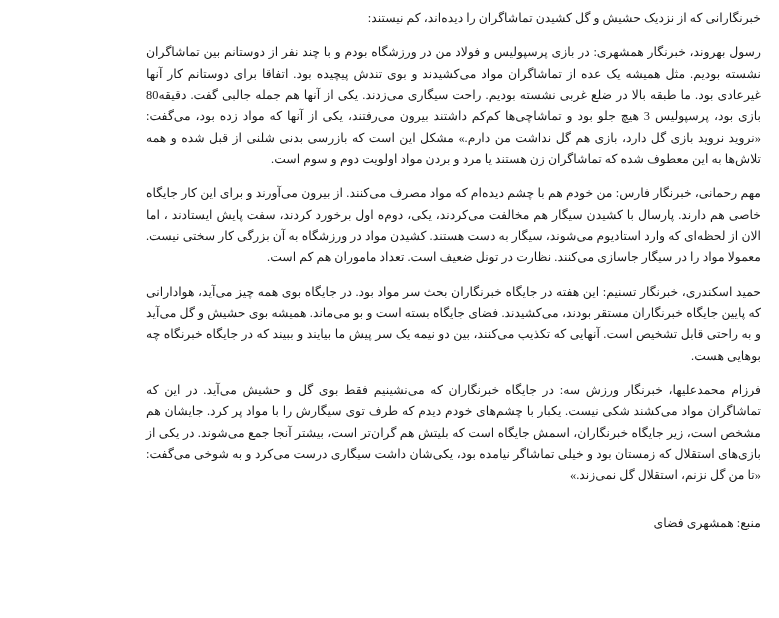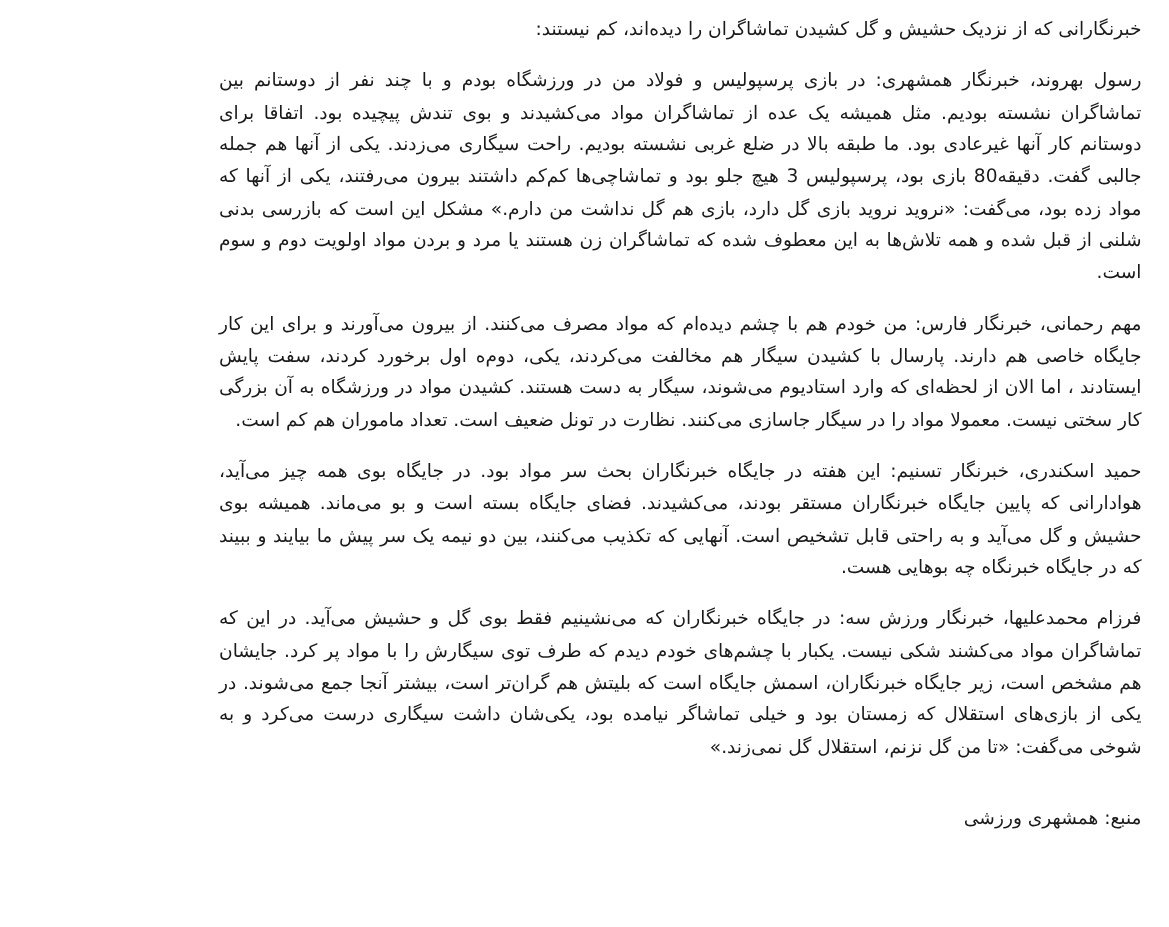--- a/index.html
+++ b/index.html
@@ -13,20 +13,21 @@
     font-family: "DejaVu Sans", "Liberation Sans", sans-serif;
     color: #1a1a1a;
     direction: rtl;
   }
   .page {
     box-sizing: border-box;
     width: 651px;
     height: 618px;
     padding: 8px 18px 10px 18px;
     overflow: hidden;
+    font-family: Liberation Serif, serif;
   }
   .article {
     font-size: 12.4px;
     line-height: 1.72;
     text-align: justify;
     text-justify: inter-word;
   }
   .para {
     margin: 0 0 13px 0;
     text-align: justify;
@@ -44,15 +45,15 @@
 </head>
 <body>
 
 <div class="page">
   <div class="article">
     <p class="para first">خبرنگارانی که از نزدیک حشیش و گل کشیدن تماشاگران را دیده‌اند، کم نیستند:</p>
     <p class="para">رسول بهروند، خبرنگار همشهری: در بازی پرسپولیس و فولاد من در ورزشگاه بودم و با چند نفر از دوستانم بین تماشاگران نشسته بودیم. مثل همیشه یک عده از تماشاگران مواد می‌کشیدند و بوی تندش پیچیده بود. اتفاقا برای دوستانم کار آنها غیرعادی بود. ما طبقه بالا در ضلع غربی نشسته بودیم. راحت سیگاری می‌زدند. یکی از آنها هم جمله جالبی گفت. دقیقه80 بازی بود، پرسپولیس 3 هیچ جلو بود و تماشاچی‌ها کم‌کم داشتند بیرون می‌رفتند، یکی از آنها که مواد زده بود، می‌گفت: «نروید نروید بازی گل دارد، بازی هم گل نداشت من دارم.» مشکل این است که بازرسی بدنی شلنی از قبل شده و همه تلاش‌ها به این معطوف شده که تماشاگران زن هستند یا مرد و بردن مواد اولویت دوم و سوم است.</p>
     <p class="para">مهم رحمانی، خبرنگار فارس: من خودم هم با چشم دیده‌ام که مواد مصرف می‌کنند. از بیرون می‌آورند و برای این کار جایگاه خاصی هم دارند. پارسال با کشیدن سیگار هم  مخالفت می‌کردند، یکی، دوم‌ه اول برخورد کردند، سفت پایش ایستادند ، اما الان از لحظه‌ای که وارد استادیوم می‌شوند، سیگار به دست هستند. کشیدن مواد در ورزشگاه به آن بزرگی کار سختی نیست. معمولا مواد را در سیگار جاسازی می‌کنند. نظارت در تونل ضعیف است.  تعداد ماموران هم کم است.</p>
     <p class="para">حمید اسکندری، خبرنگار تسنیم: این هفته در جایگاه خبرنگاران بحث سر مواد بود. در جایگاه بوی همه چیز می‌آید، هوادارانی که پایین جایگاه خبرنگاران مستقر بودند، می‌کشیدند. فضای جایگاه بسته است و بو می‌ماند. همیشه بوی حشیش و گل می‌آید و به راحتی قابل تشخیص است. آنهایی که تکذیب می‌کنند، بین دو نیمه  یک سر پیش ما بیایند و ببیند که در جایگاه خبرنگاه چه بوهایی هست.</p>
     <p class="para">فرزام محمدعلیها، خبرنگار ورزش سه: در جایگاه خبرنگاران که می‌نشینیم فقط بوی گل و حشیش می‌آید. در این که تماشاگران مواد می‌کشند شکی نیست. یکبار با چشم‌های خودم دیدم که طرف توی سیگارش را با مواد پر کرد. جایشان هم مشخص است، زیر جایگاه خبرنگاران، اسمش جایگاه است که بلیتش هم گران‌تر است، بیشتر آنجا جمع می‌شوند. در یکی از بازی‌های استقلال که زمستان بود و خیلی تماشاگر نیامده بود، یکی‌شان داشت سیگاری درست می‌کرد و به شوخی می‌گفت: «تا من گل نزنم، استقلال گل نمی‌زند.»</p>
-    <div class="source">منبع: همشهری ورزشی</div>
+    <div class="source">منبع: همشهری فضای</div>
   </div>
 </div>
 
 </body></html>

